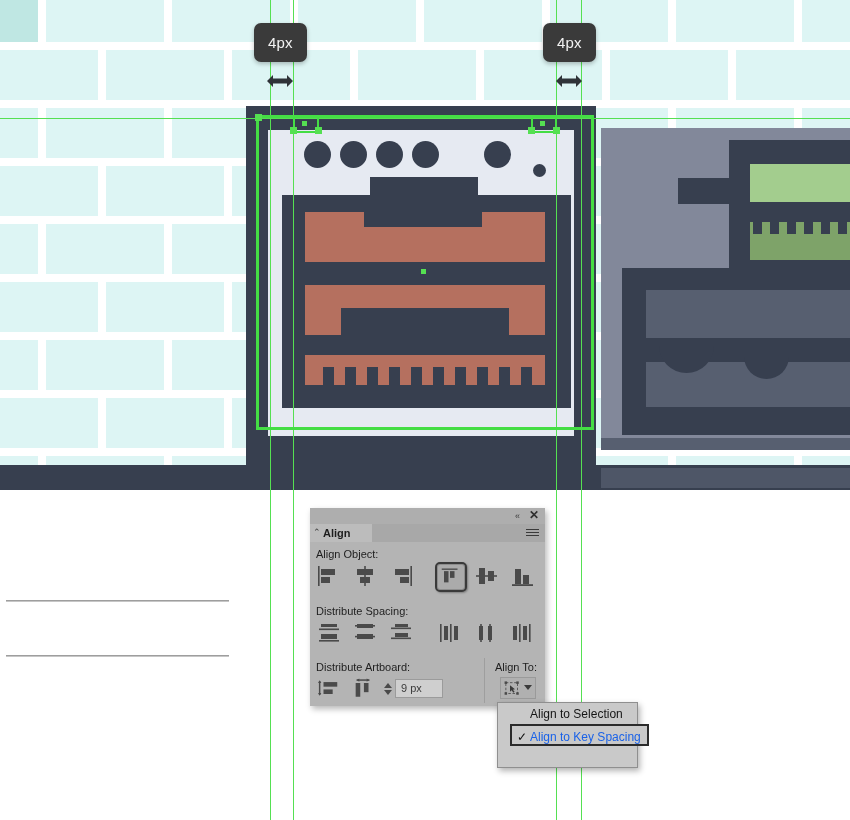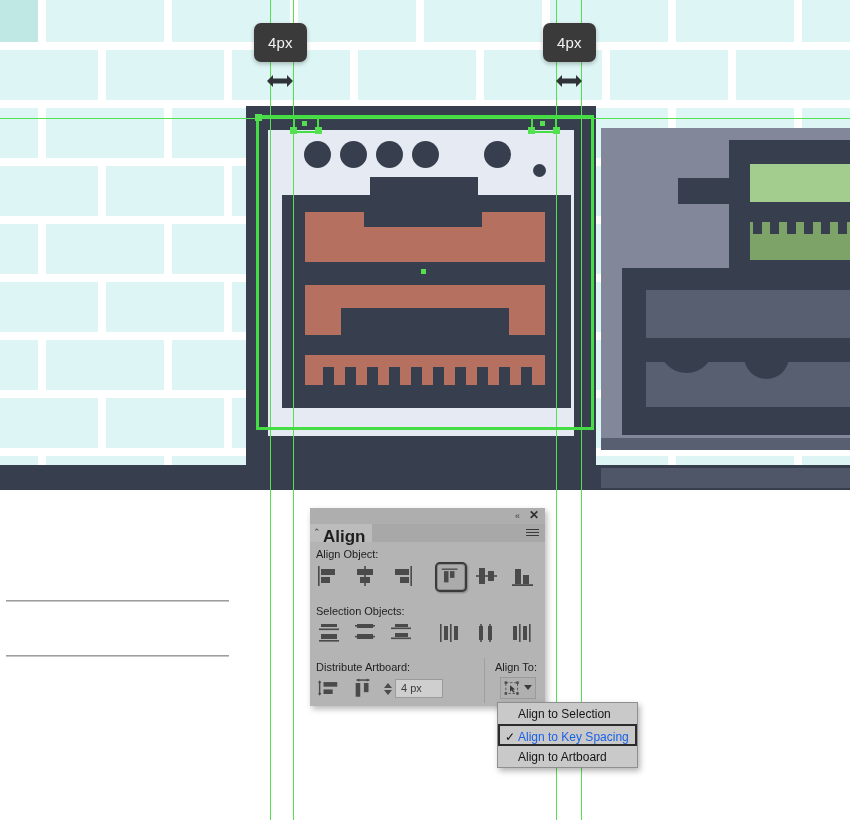--- a/index.html
+++ b/index.html
@@ -72,21 +72,21 @@
     position:absolute;left:310px;top:508px;width:235px;height:198px;
     background:#b4b4b4;
     box-shadow:2px 3px 6px rgba(0,0,0,.28);
     font-size:11px;color:#1f1f1f;
   }
   .panel-topbar{position:absolute;left:0;top:0;width:235px;height:16px;background:#aeaeae;}
   .panel-collapse{position:absolute;right:26px;top:3px;font-size:9px;color:#3b3b3b;line-height:10px;letter-spacing:-1px;}
   .panel-close{position:absolute;right:6px;top:1px;font-size:12px;color:#2f2f2f;line-height:12px;font-weight:bold;}
   .tabrow{position:absolute;left:0;top:16px;width:235px;height:18px;background:#a8a8a8;}
   .tab-active{position:absolute;left:0;top:0;width:62px;height:18px;background:#bcbcbc;}
-  .tab-label{position:absolute;left:13px;top:3px;font-size:17px;font-weight:bold;color:#1e1e1e;}
+  .tab-label{position:absolute;left:13px;top:3px;font-size:11px;font-weight:bold;color:#1e1e1e;}
   .tab-caret{position:absolute;left:3px;top:3px;font-size:9px;color:#3a3a3a;}
   .hamburger{position:absolute;right:6px;top:5px;width:13px;height:9px;}
   .hamburger i{display:block;height:1px;background:#3a3a3a;margin-bottom:2px;}
   .sect-label{position:absolute;font-size:11px;color:#1e1e1e;}
   .divider{position:absolute;height:1px;background:#9e9e9e;left:6px;width:223px;}
   .divider2{position:absolute;height:1px;background:#c6c6c6;left:6px;width:223px;}
   .abtn{position:absolute;width:28px;height:26px;}
   .abtn.sel{
     background:#ababab;border:2px solid #3a3a3a;border-radius:5px;
     box-shadow:inset 0 0 0 1px #8d8d8d, 1px 1px 2px rgba(0,0,0,.3);
@@ -108,21 +108,21 @@
     background:#b0b0b0;border:1px solid #9a9a9a;box-sizing:border-box;
   }
   .atcaret{position:absolute;right:3px;top:7px;width:0;height:0;border-left:4px solid transparent;border-right:4px solid transparent;border-top:5px solid #3a3a3a;}
 
   
   #dropdown{
     position:absolute;left:497px;top:702px;width:141px;height:66px;
     background:#c9c9c9;border:1px solid #8f8f8f;box-sizing:border-box;
     box-shadow:2px 3px 6px rgba(0,0,0,.3);
   }
-  .mi{position:absolute;left:0;width:139px;height:22px;font-size:12px;color:#151515;line-height:22px;}
+  .mi{position:absolute;left:12px;width:139px;height:22px;font-size:12px;color:#151515;line-height:22px;}
   .mi span.txt{position:absolute;left:20px;top:0;}
   .mi.hl{
     background:#c9c9c9;border:2px solid #2b2b2b;box-sizing:border-box;width:139px;
   }
   .mi.hl span.txt{color:#1a62e8;left:18px;}
   .mi .chk{position:absolute;left:5px;top:0;font-size:12px;color:#101010;}
 </style>
 </head>
 <body>
 
@@ -343,21 +343,21 @@
   </svg>
   <svg style="position:absolute;left:511px;top:565px;width:24px;height:22px;" viewBox="0 0 24 22">
     <rect x="1" y="19.2" width="21" height="1.8" fill="#4a4a4a"></rect>
     <rect x="4" y="4" width="6" height="15" fill="#4a4a4a"></rect>
     <rect x="12" y="10" width="6" height="9" fill="#4a4a4a"></rect>
   </svg>
 
   <div class="divider" style="top:600px;"></div>
   <div class="divider2" style="top:601px;"></div>
 
-  <div class="sect-label" style="left:316px;top:605px;">Selection Objects:</div>
+  <div class="sect-label" style="left:316px;top:605px;">Distribute Spacing:</div>
 
   <svg style="position:absolute;left:317px;top:622px;width:24px;height:22px;" viewBox="0 0 24 22">
     <rect x="4" y="2" width="16" height="3" fill="#4a4a4a"></rect>
     <rect x="2" y="6.5" width="20" height="1.6" fill="#4a4a4a"></rect>
     <rect x="4" y="12" width="16" height="5" fill="#4a4a4a"></rect>
     <rect x="2" y="18" width="20" height="1.6" fill="#4a4a4a"></rect>
   </svg>
   <svg style="position:absolute;left:353px;top:622px;width:24px;height:22px;" viewBox="0 0 24 22">
     <rect x="4" y="2" width="16" height="4" fill="#4a4a4a"></rect>
     <rect x="2" y="3" width="20" height="1.6" fill="#4a4a4a"></rect>
@@ -410,21 +410,21 @@
     <path d="M19 1.8 L16 0 L16 3.6 Z" fill="#4a4a4a"></path>
     <rect x="4" y="5" width="5" height="15" fill="#4a4a4a"></rect>
     <rect x="13" y="5" width="5" height="10" fill="#4a4a4a"></rect>
   </svg>
 
   <div class="stepper">
     <div class="spin">
       <div class="spinup"></div>
       <div class="spindn"></div>
     </div>
-    <div class="numfield" title="0 px">4 px</div>
+    <div class="numfield" title="0 px">9 px</div>
   </div>
 
   <div class="alignto-btn">
     <svg style="position:absolute;left:3px;top:3px;width:17px;height:15px;" viewBox="0 0 20 18">
       <rect x="2" y="2" width="14" height="13" fill="none" stroke="#4a4a4a" stroke-width="1" stroke-dasharray="3 2"></rect>
       <rect x="0.5" y="0.5" width="3" height="3" fill="#4a4a4a"></rect>
       <rect x="14.5" y="0.5" width="3" height="3" fill="#4a4a4a"></rect>
       <rect x="0.5" y="13.5" width="3" height="3" fill="#4a4a4a"></rect>
       <rect x="14.5" y="13.5" width="3" height="3" fill="#4a4a4a"></rect>
       <path d="M7 5 L7 13 L9 11 L11 14 L12.5 13 L10.5 10.5 L13 10 Z" fill="#3a3a3a"></path>
@@ -433,18 +433,15 @@
   </div>
 
   <div id="dropdown">
     <div class="mi" style="top:0px;">
       <span class="txt">Align to Selection</span>
     </div>
     <div class="mi hl" style="top:21px;">
       <span class="chk">✓</span>
       <span class="txt">Align to Key Spacing</span>
     </div>
-    <div class="mi" style="top:43px;">
-      <span class="txt">Align to Artboard</span>
-    </div>
   </div>
 
 </div>
 
 </body></html>

